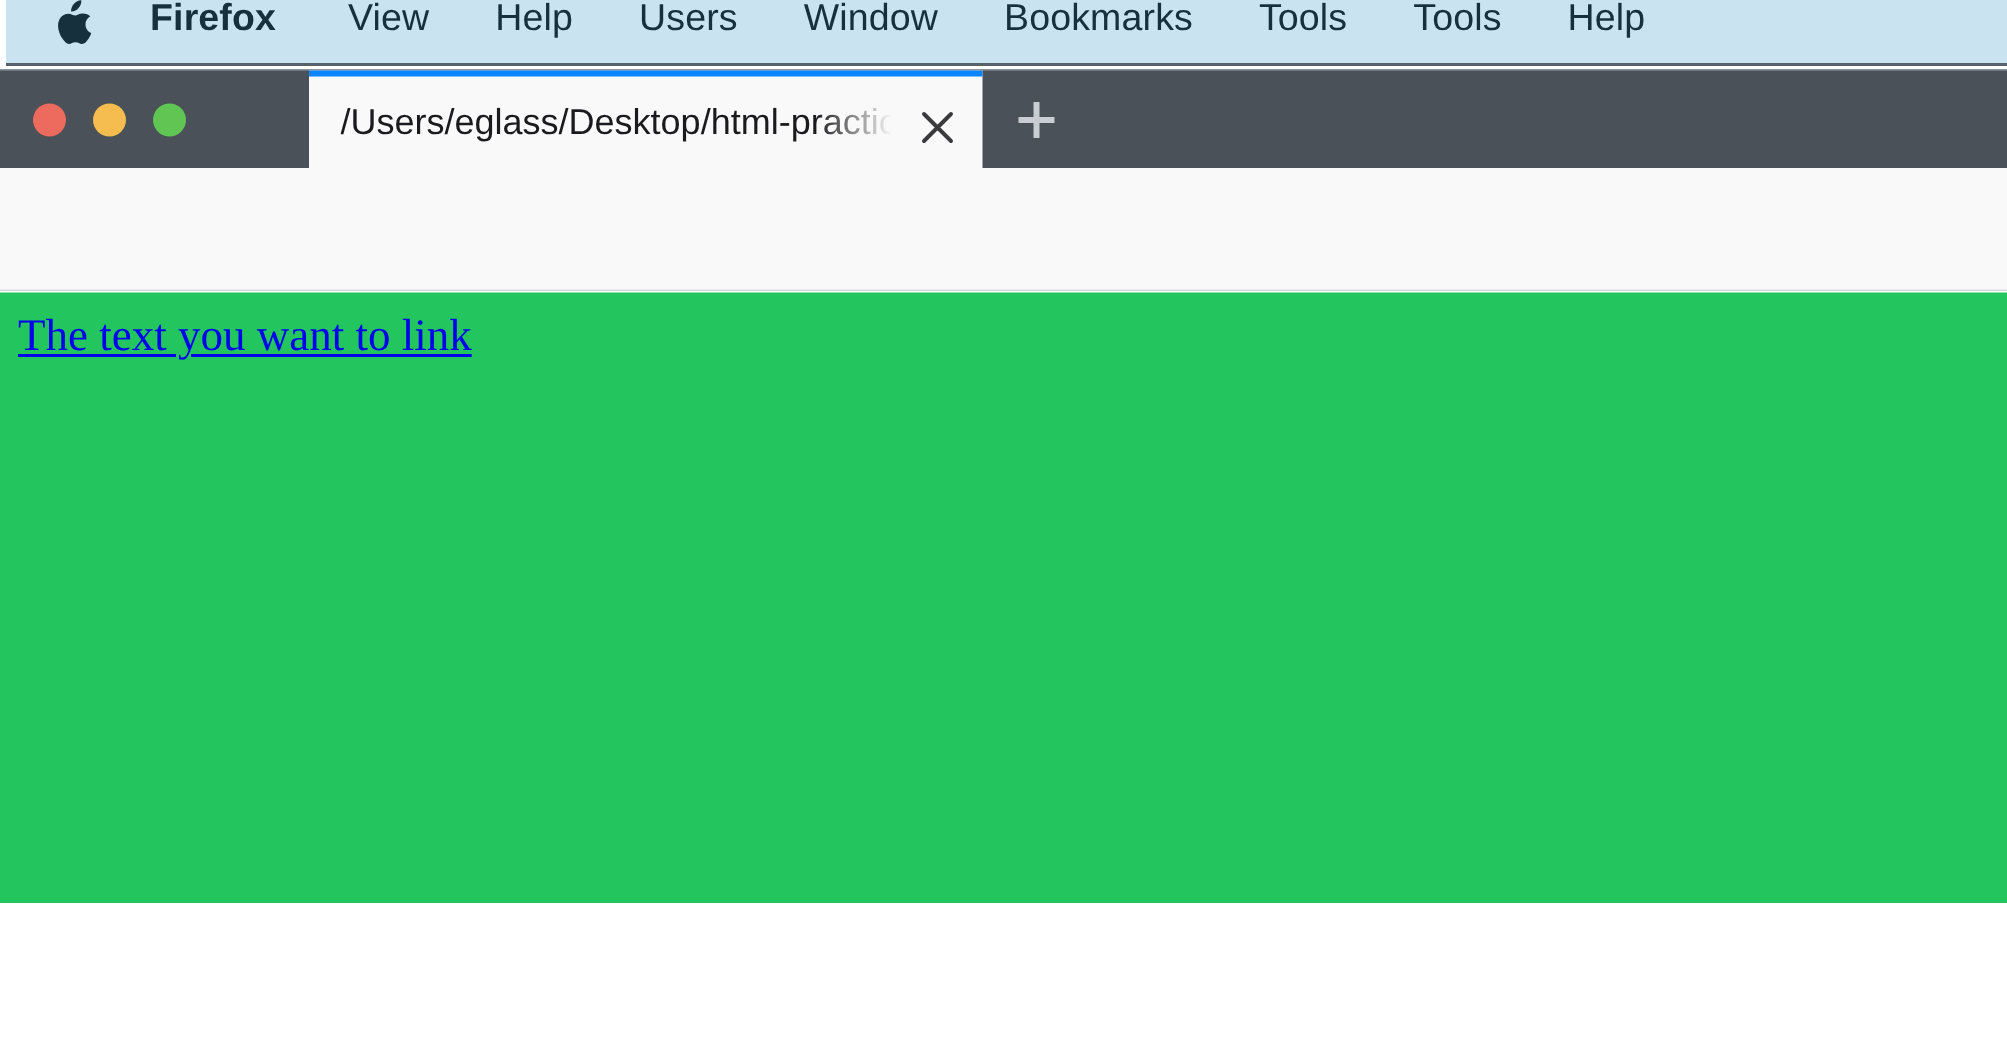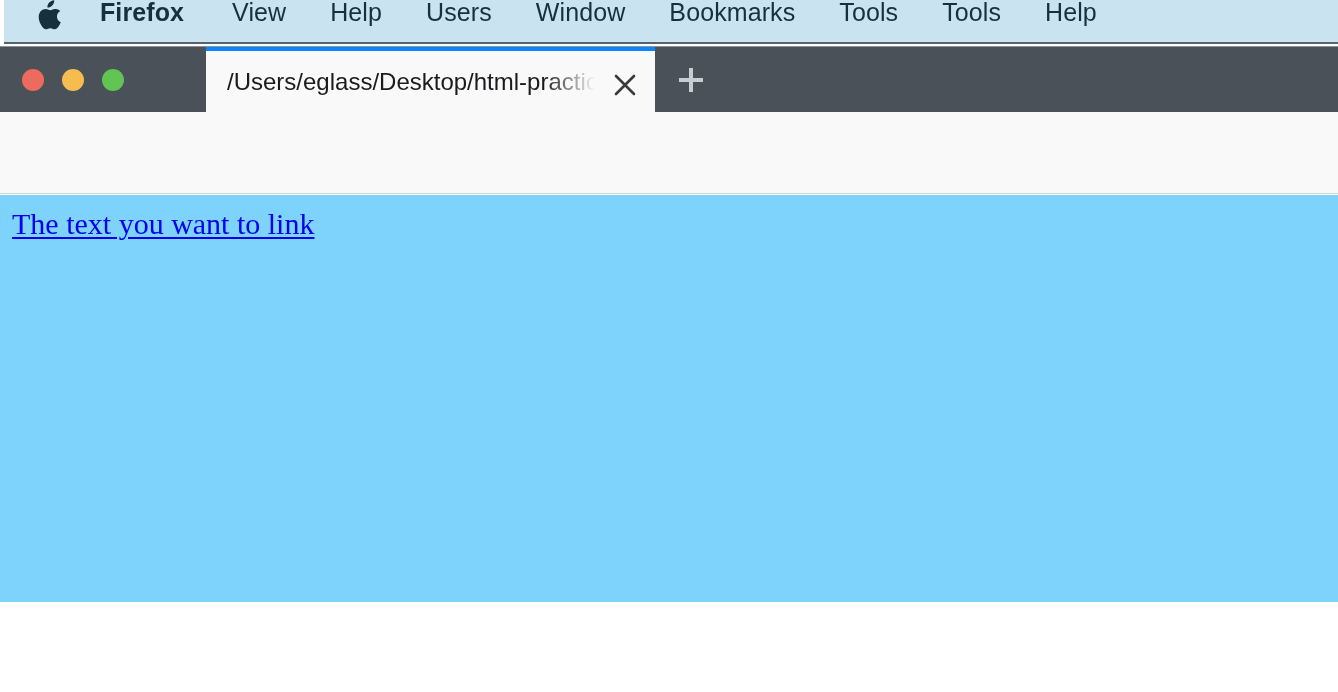--- a/index.html
+++ b/index.html
@@ -187,21 +187,21 @@
     white-space: nowrap;
     overflow: hidden;
   }
 
   
   .content {
     position: absolute;
     left: 0; top: 195px;
     width: 1338px;
     height: 407px;
-    background: #7dd3fc;
+    background: #22c55e;
   }
   .page-link {
     position: absolute;
     left: 12px;
     top: 11px;
     font-family: "Liberation Serif", serif;
     font-size: 30px;
     color: #0000ee;
     text-decoration: underline;
     text-decoration-thickness: 2px;

